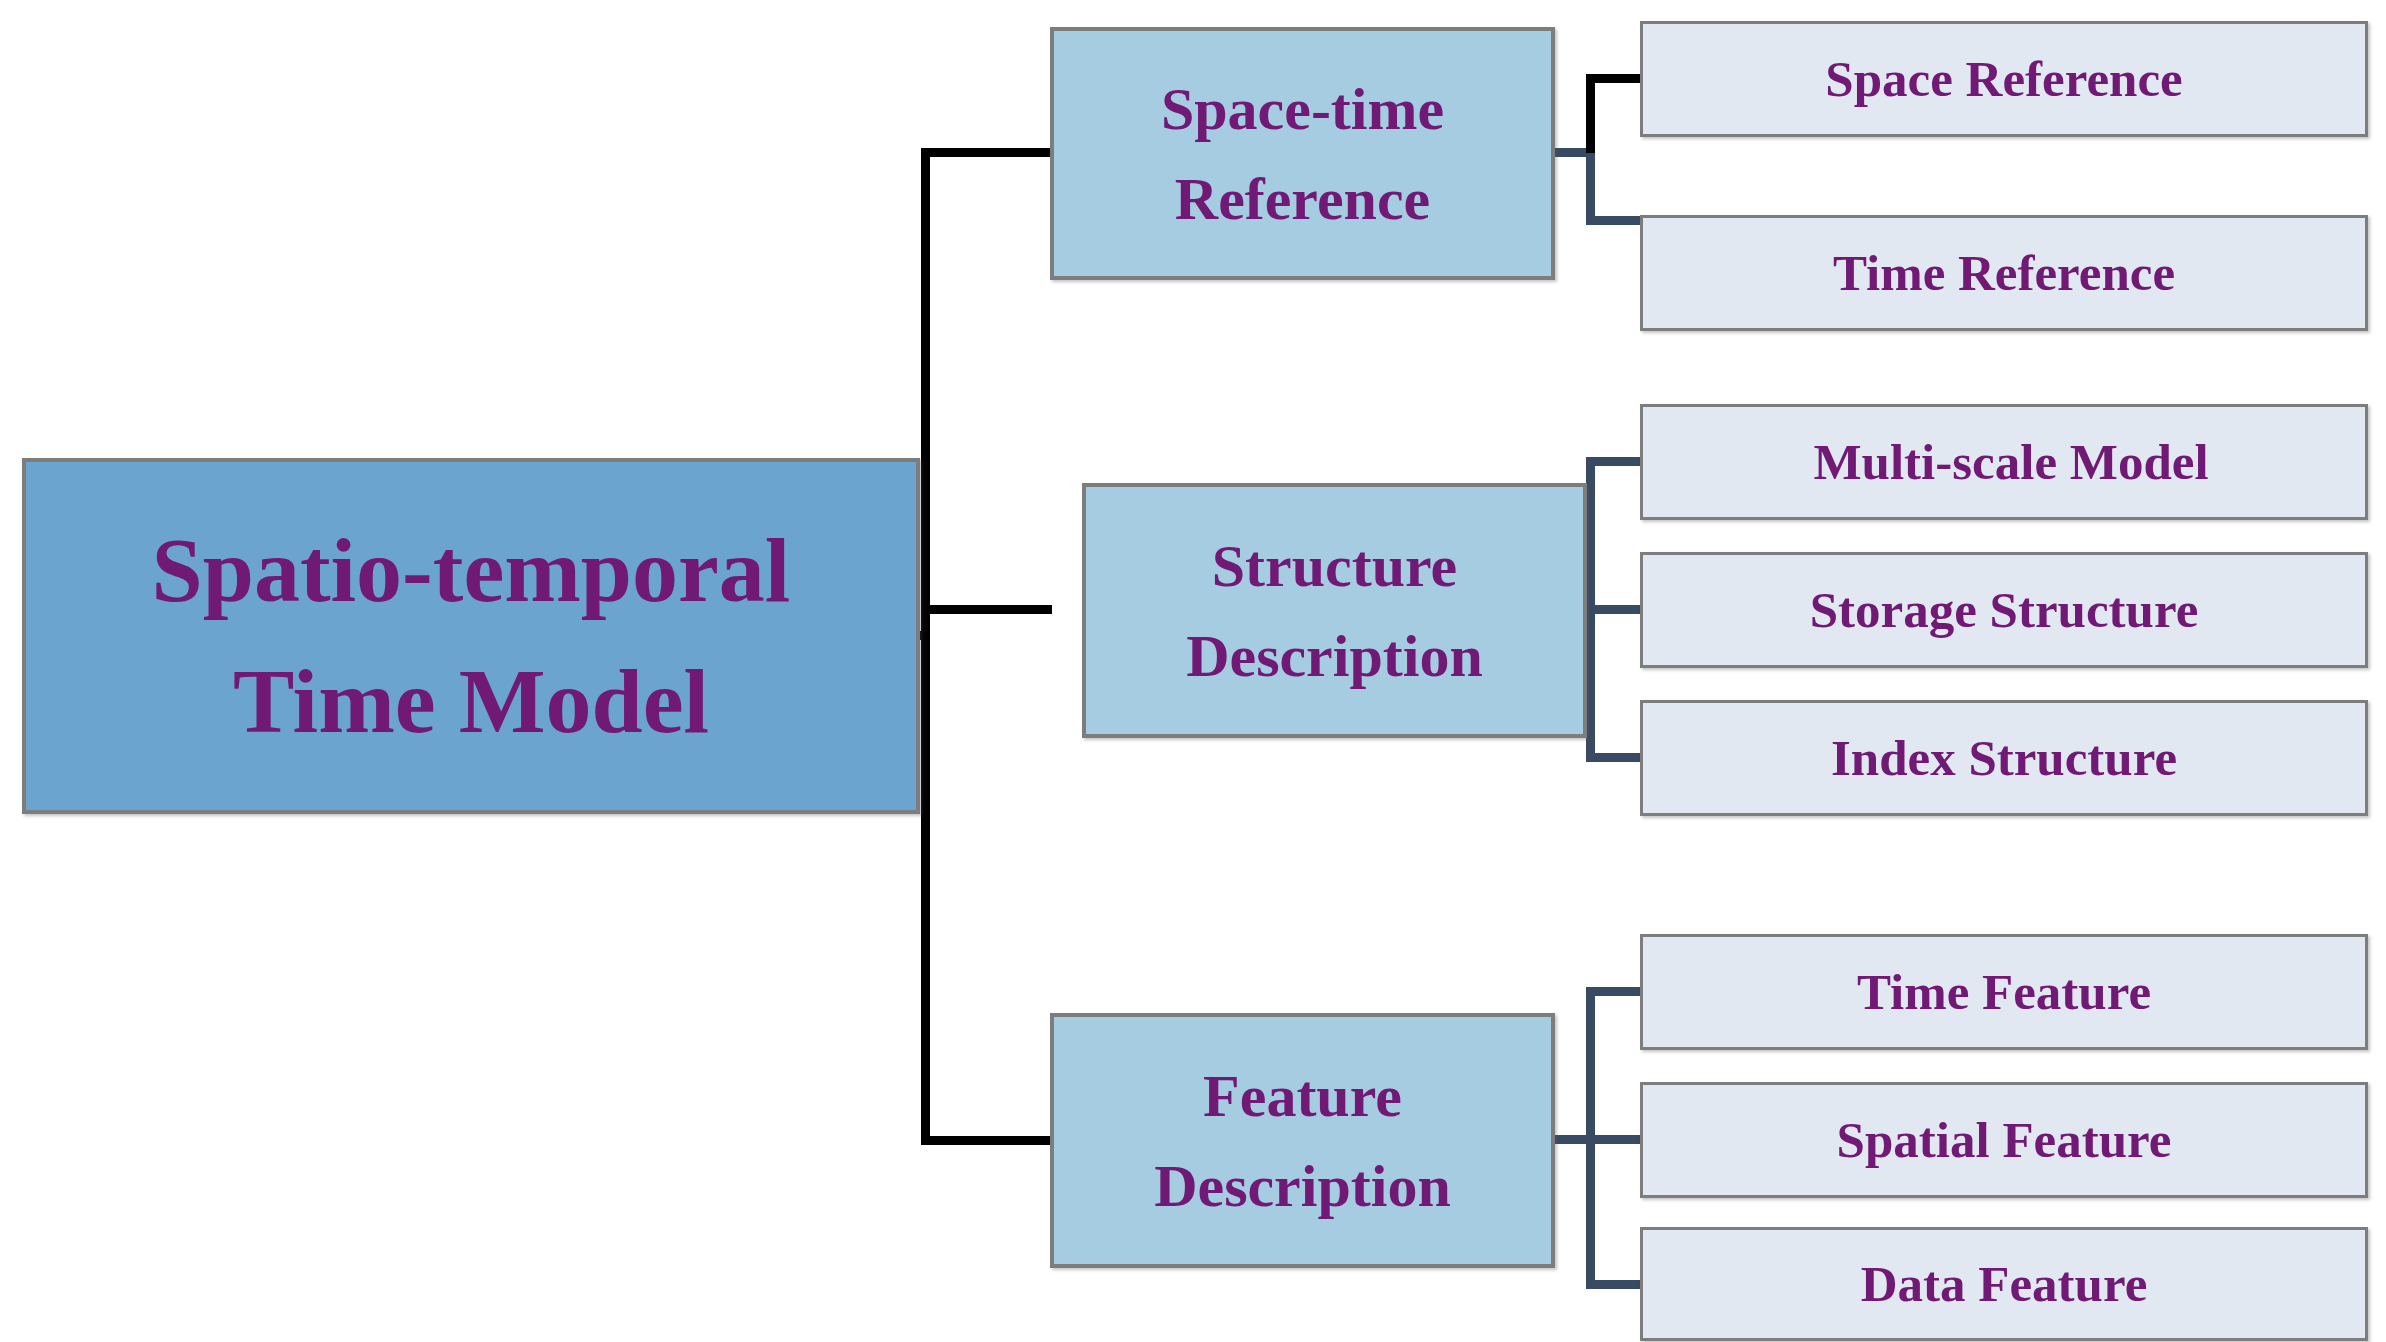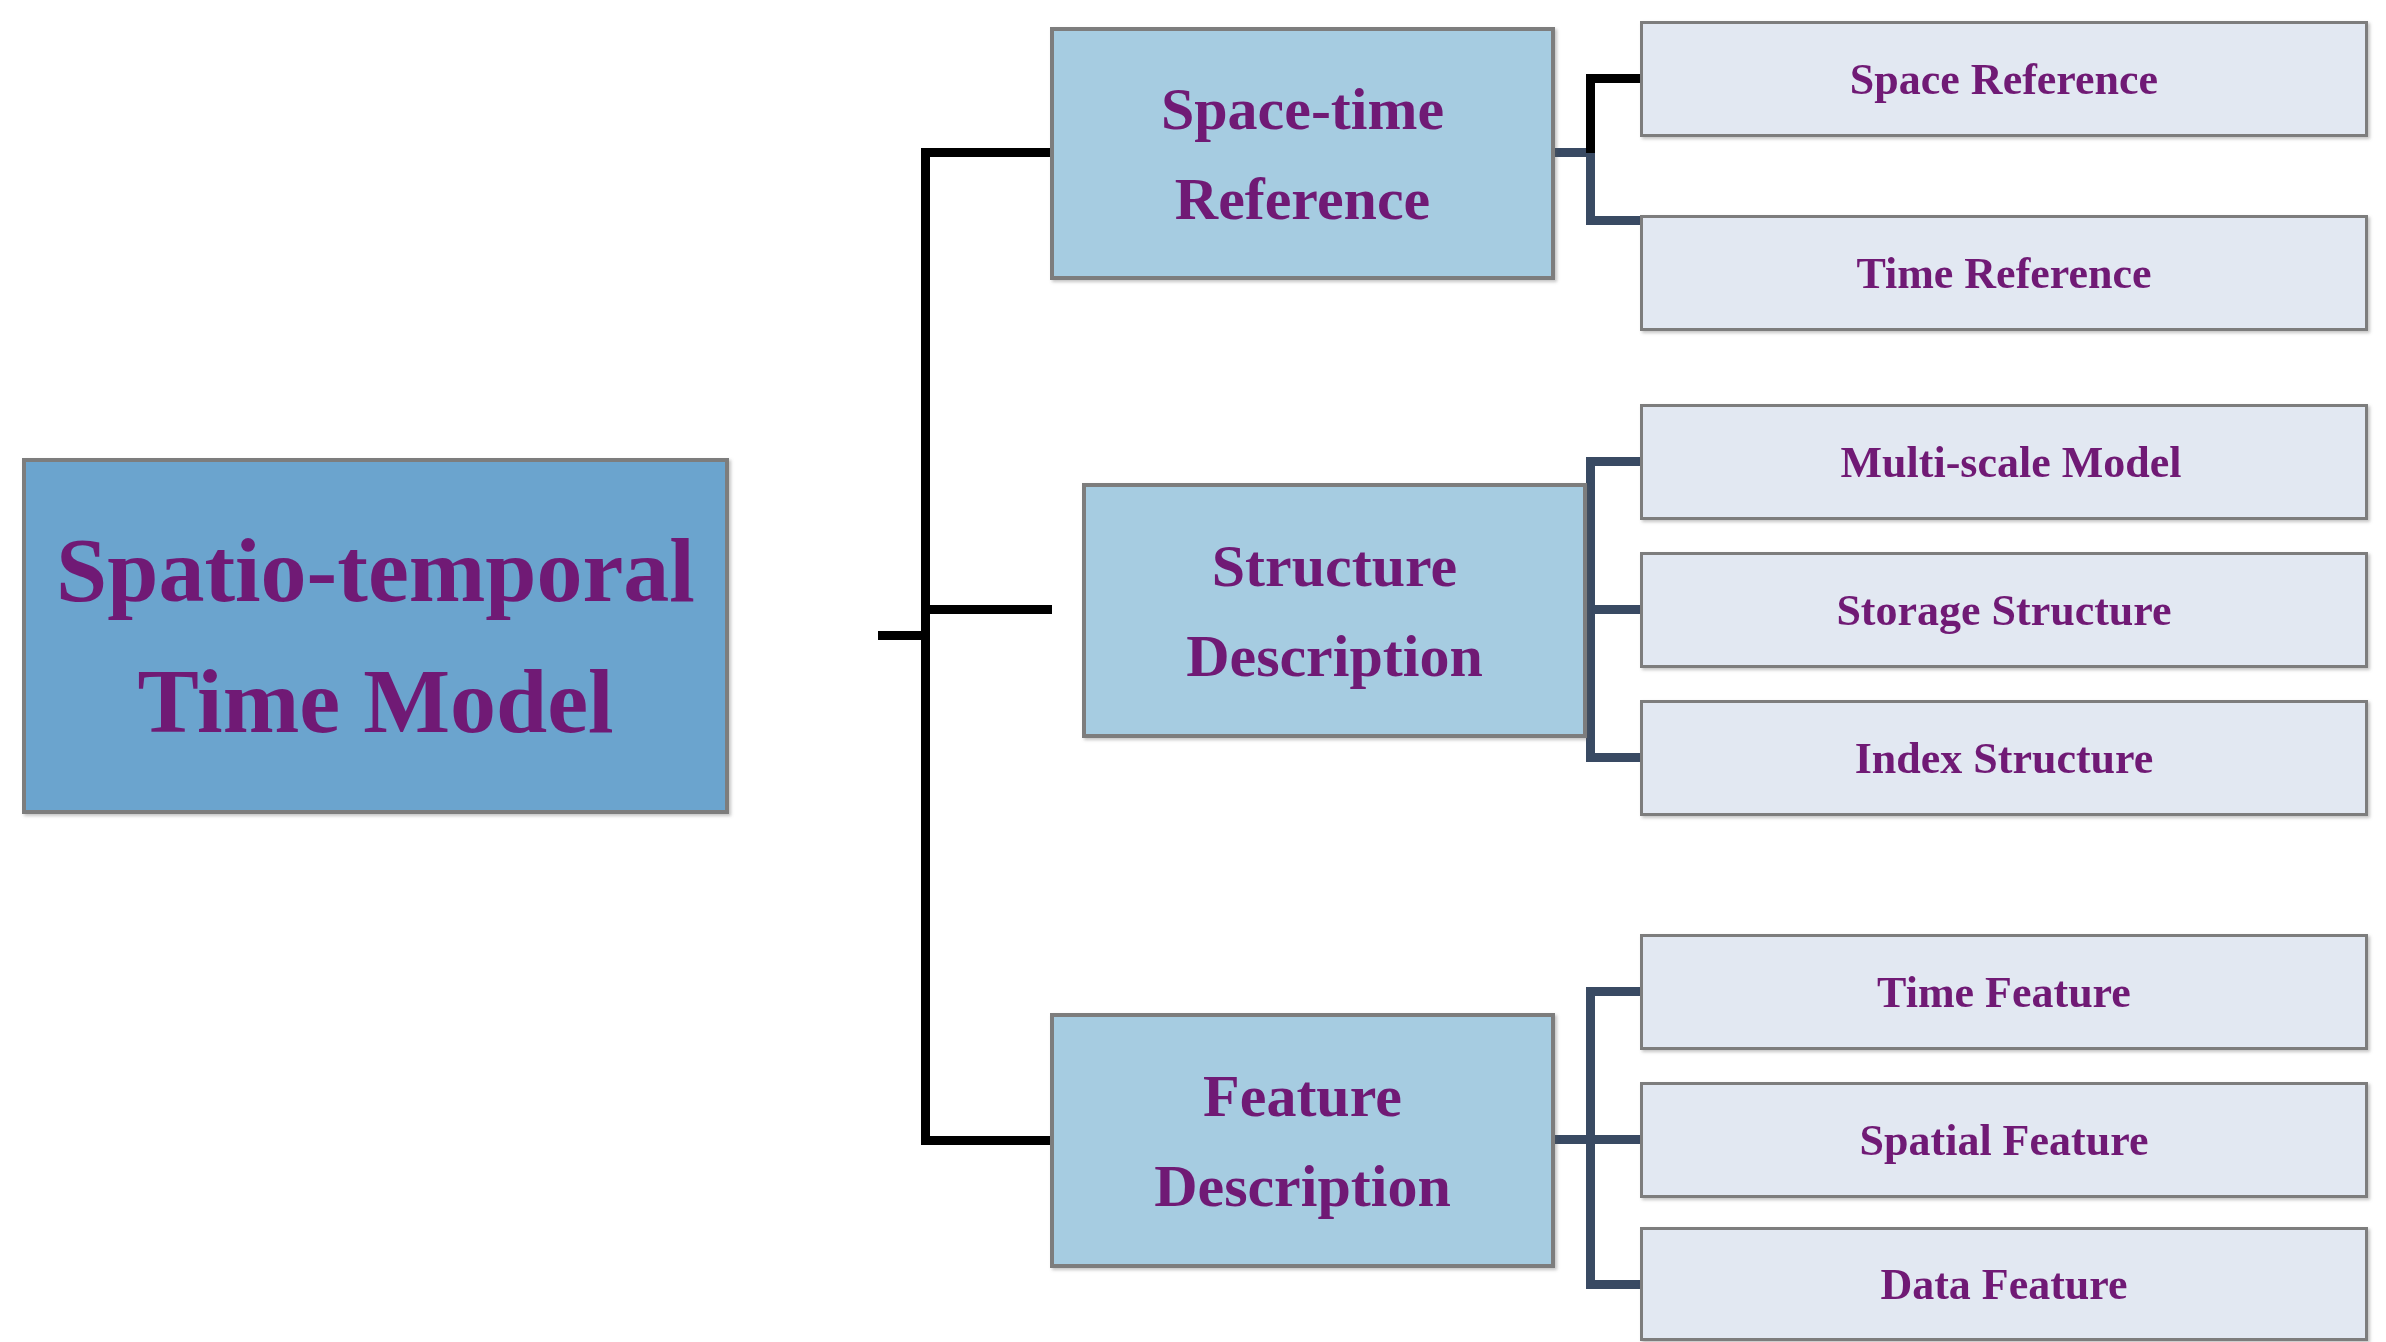--- a/index.html
+++ b/index.html
@@ -16,36 +16,36 @@
     text-align:center;
     font-weight:bold;
     color:#701a75;
     box-sizing:border-box;
     border:4px solid var(--box-border,#7d7d7d);
     box-shadow:2px 2px 3px rgba(90,90,90,0.35);
     z-index:2;
   }
   .node .label{width:100%;}
   .root-node{
-    left:22px;top:458px;width:707px;height:356px;
+    left:22px;top:458px;width:898px;height:356px;
     background:var(--root-fill,#6ba4ce);
     font-size:92px;line-height:1.42;
   }
   .mid-node{
     left:1050px;width:505px;
     background:var(--mid-fill,#a6cce1);
     font-size:60px;line-height:1.5;
   }
   .mid-st{top:27px;height:253px;}
   .mid-sd{top:483px;height:255px;margin-left:32px;}
   .mid-fd{top:1013px;height:255px;}
   .leaf-node{
     left:1640px;width:728px;height:116px;
     background:var(--leaf-fill,#e2e8f2);
-    font-size:44px;
+    font-size:51px;
     border-width:3px;
   }
   .leaf-space-ref{top:21px;}
   .leaf-time-ref{top:175px;margin-top:40px;}
   .leaf-multi{top:404px;padding-left:14px;}
   .leaf-storage{top:552px;}
   .leaf-index{top:700px;}
   .leaf-time-feat{top:934px;}
   .leaf-spatial-feat{top:1082px;}
   .leaf-data-feat{top:1227px;height:114px;}

